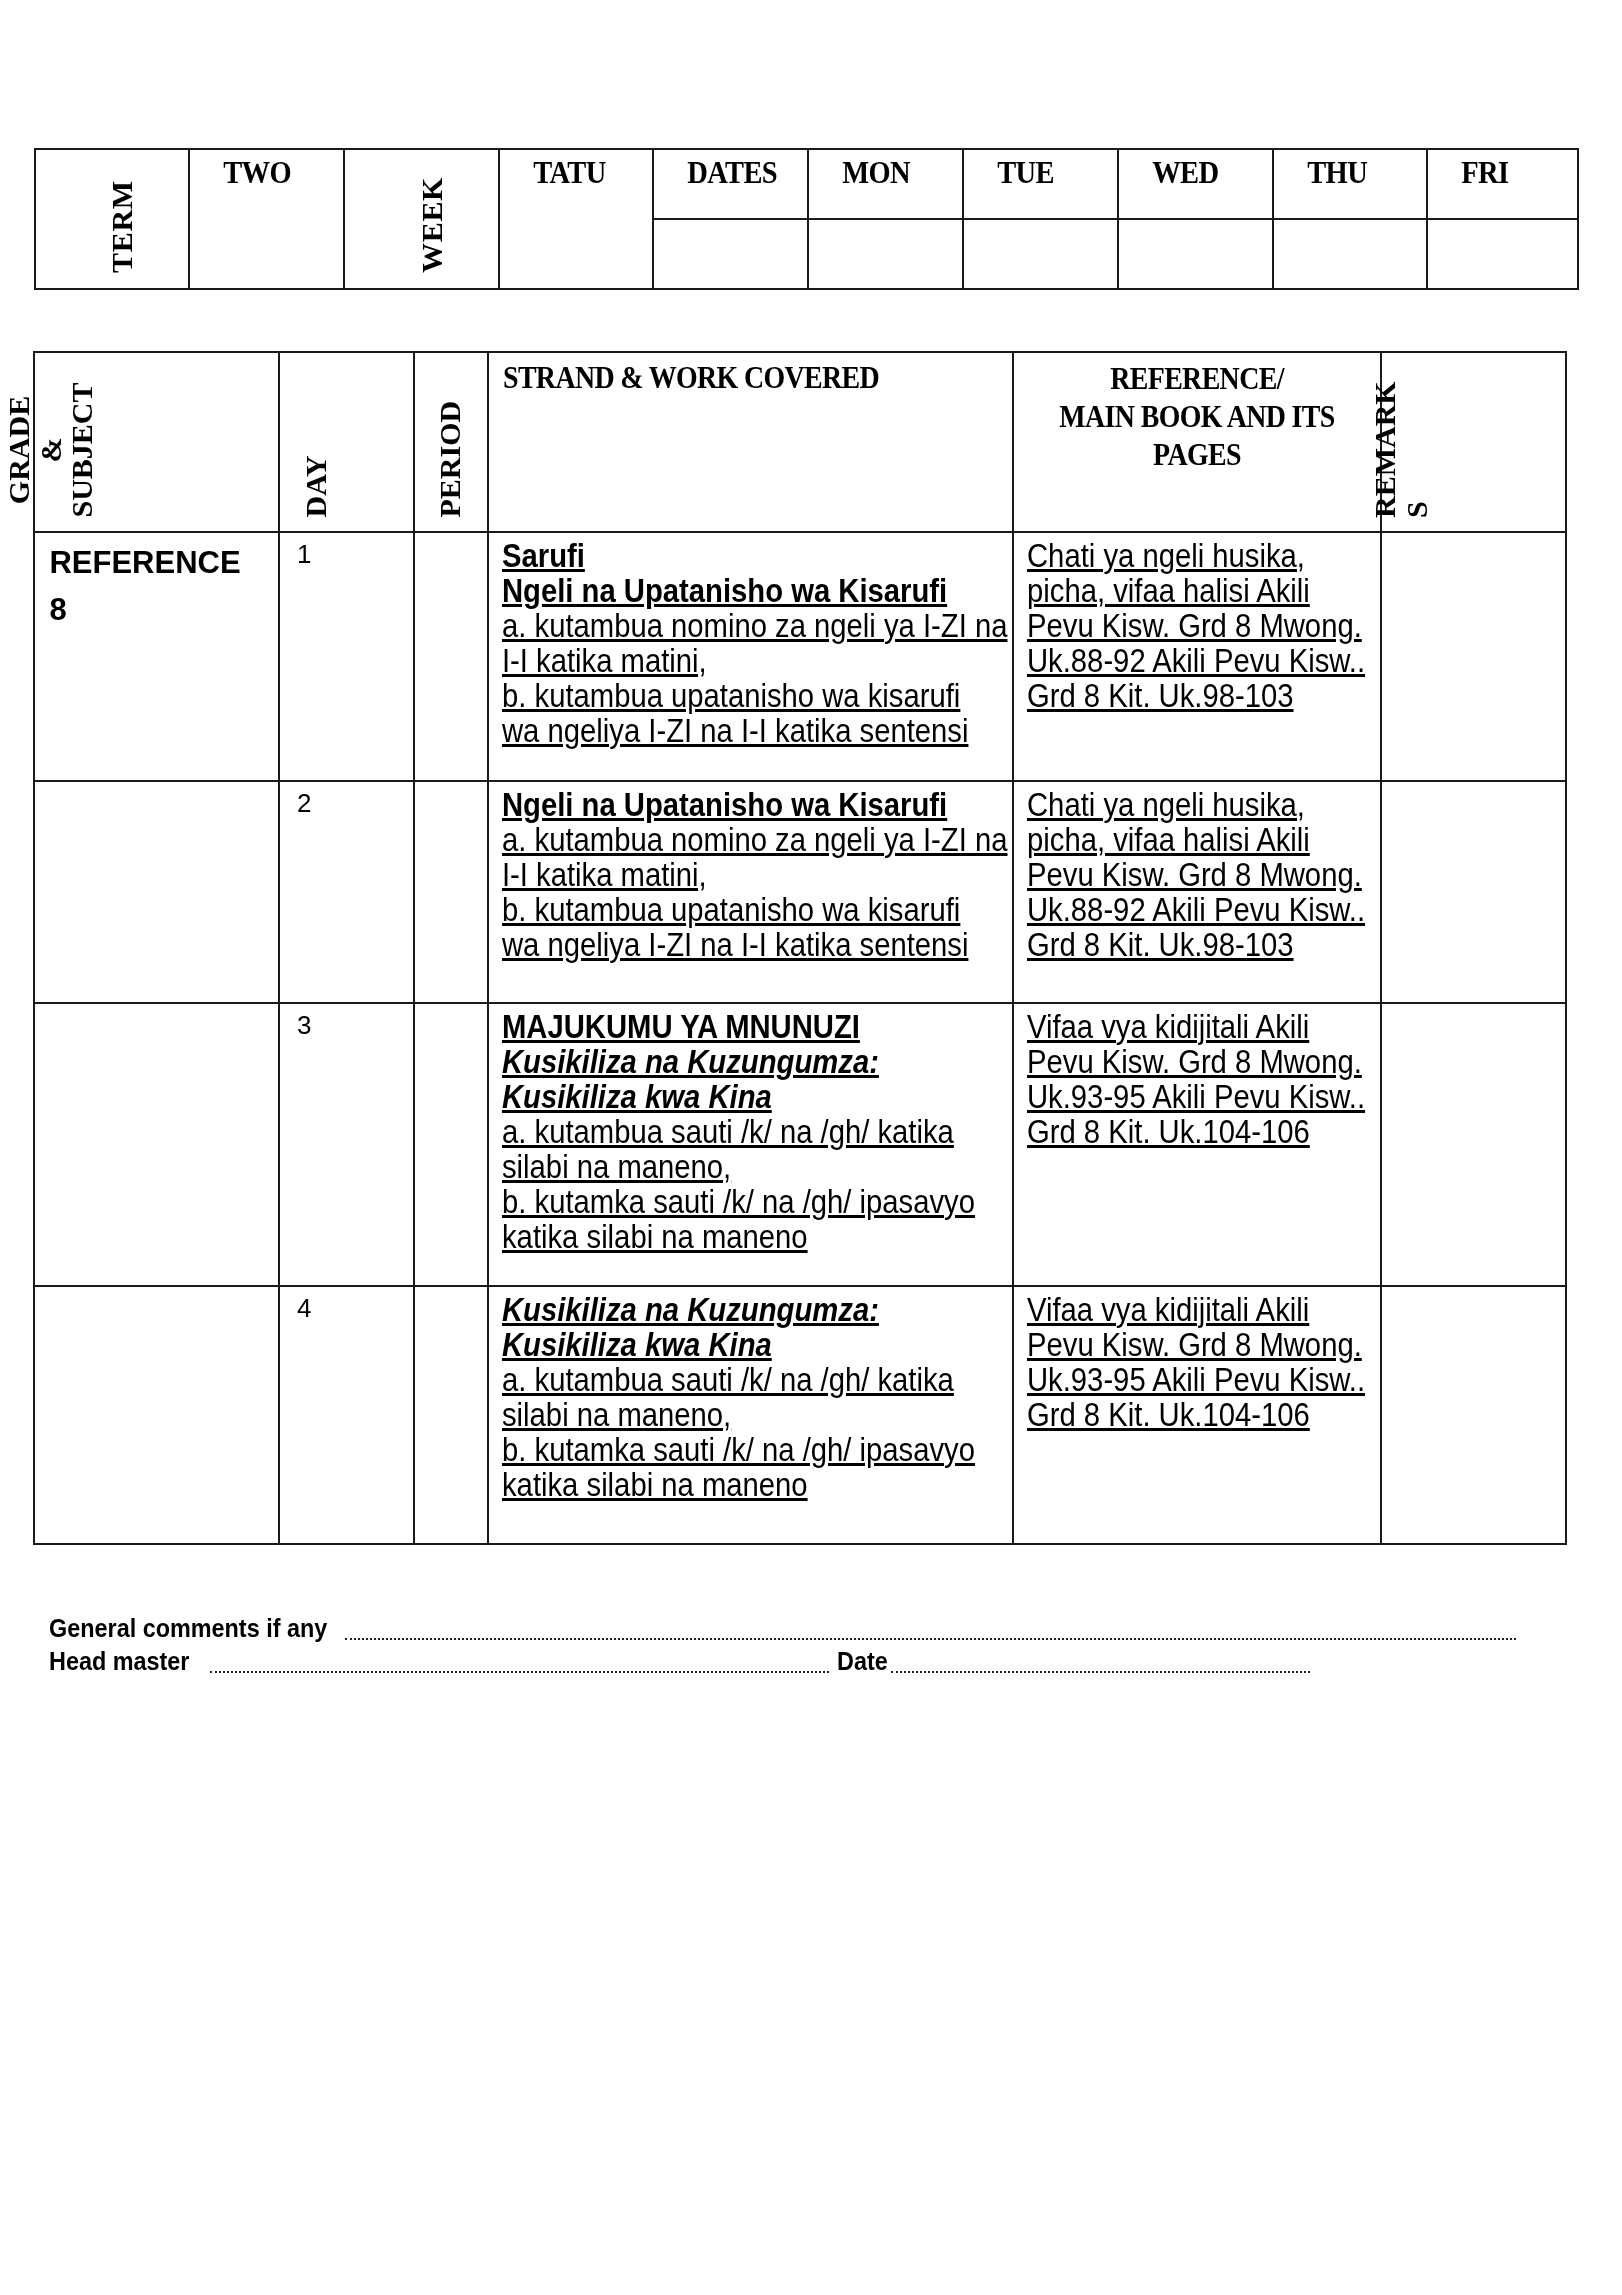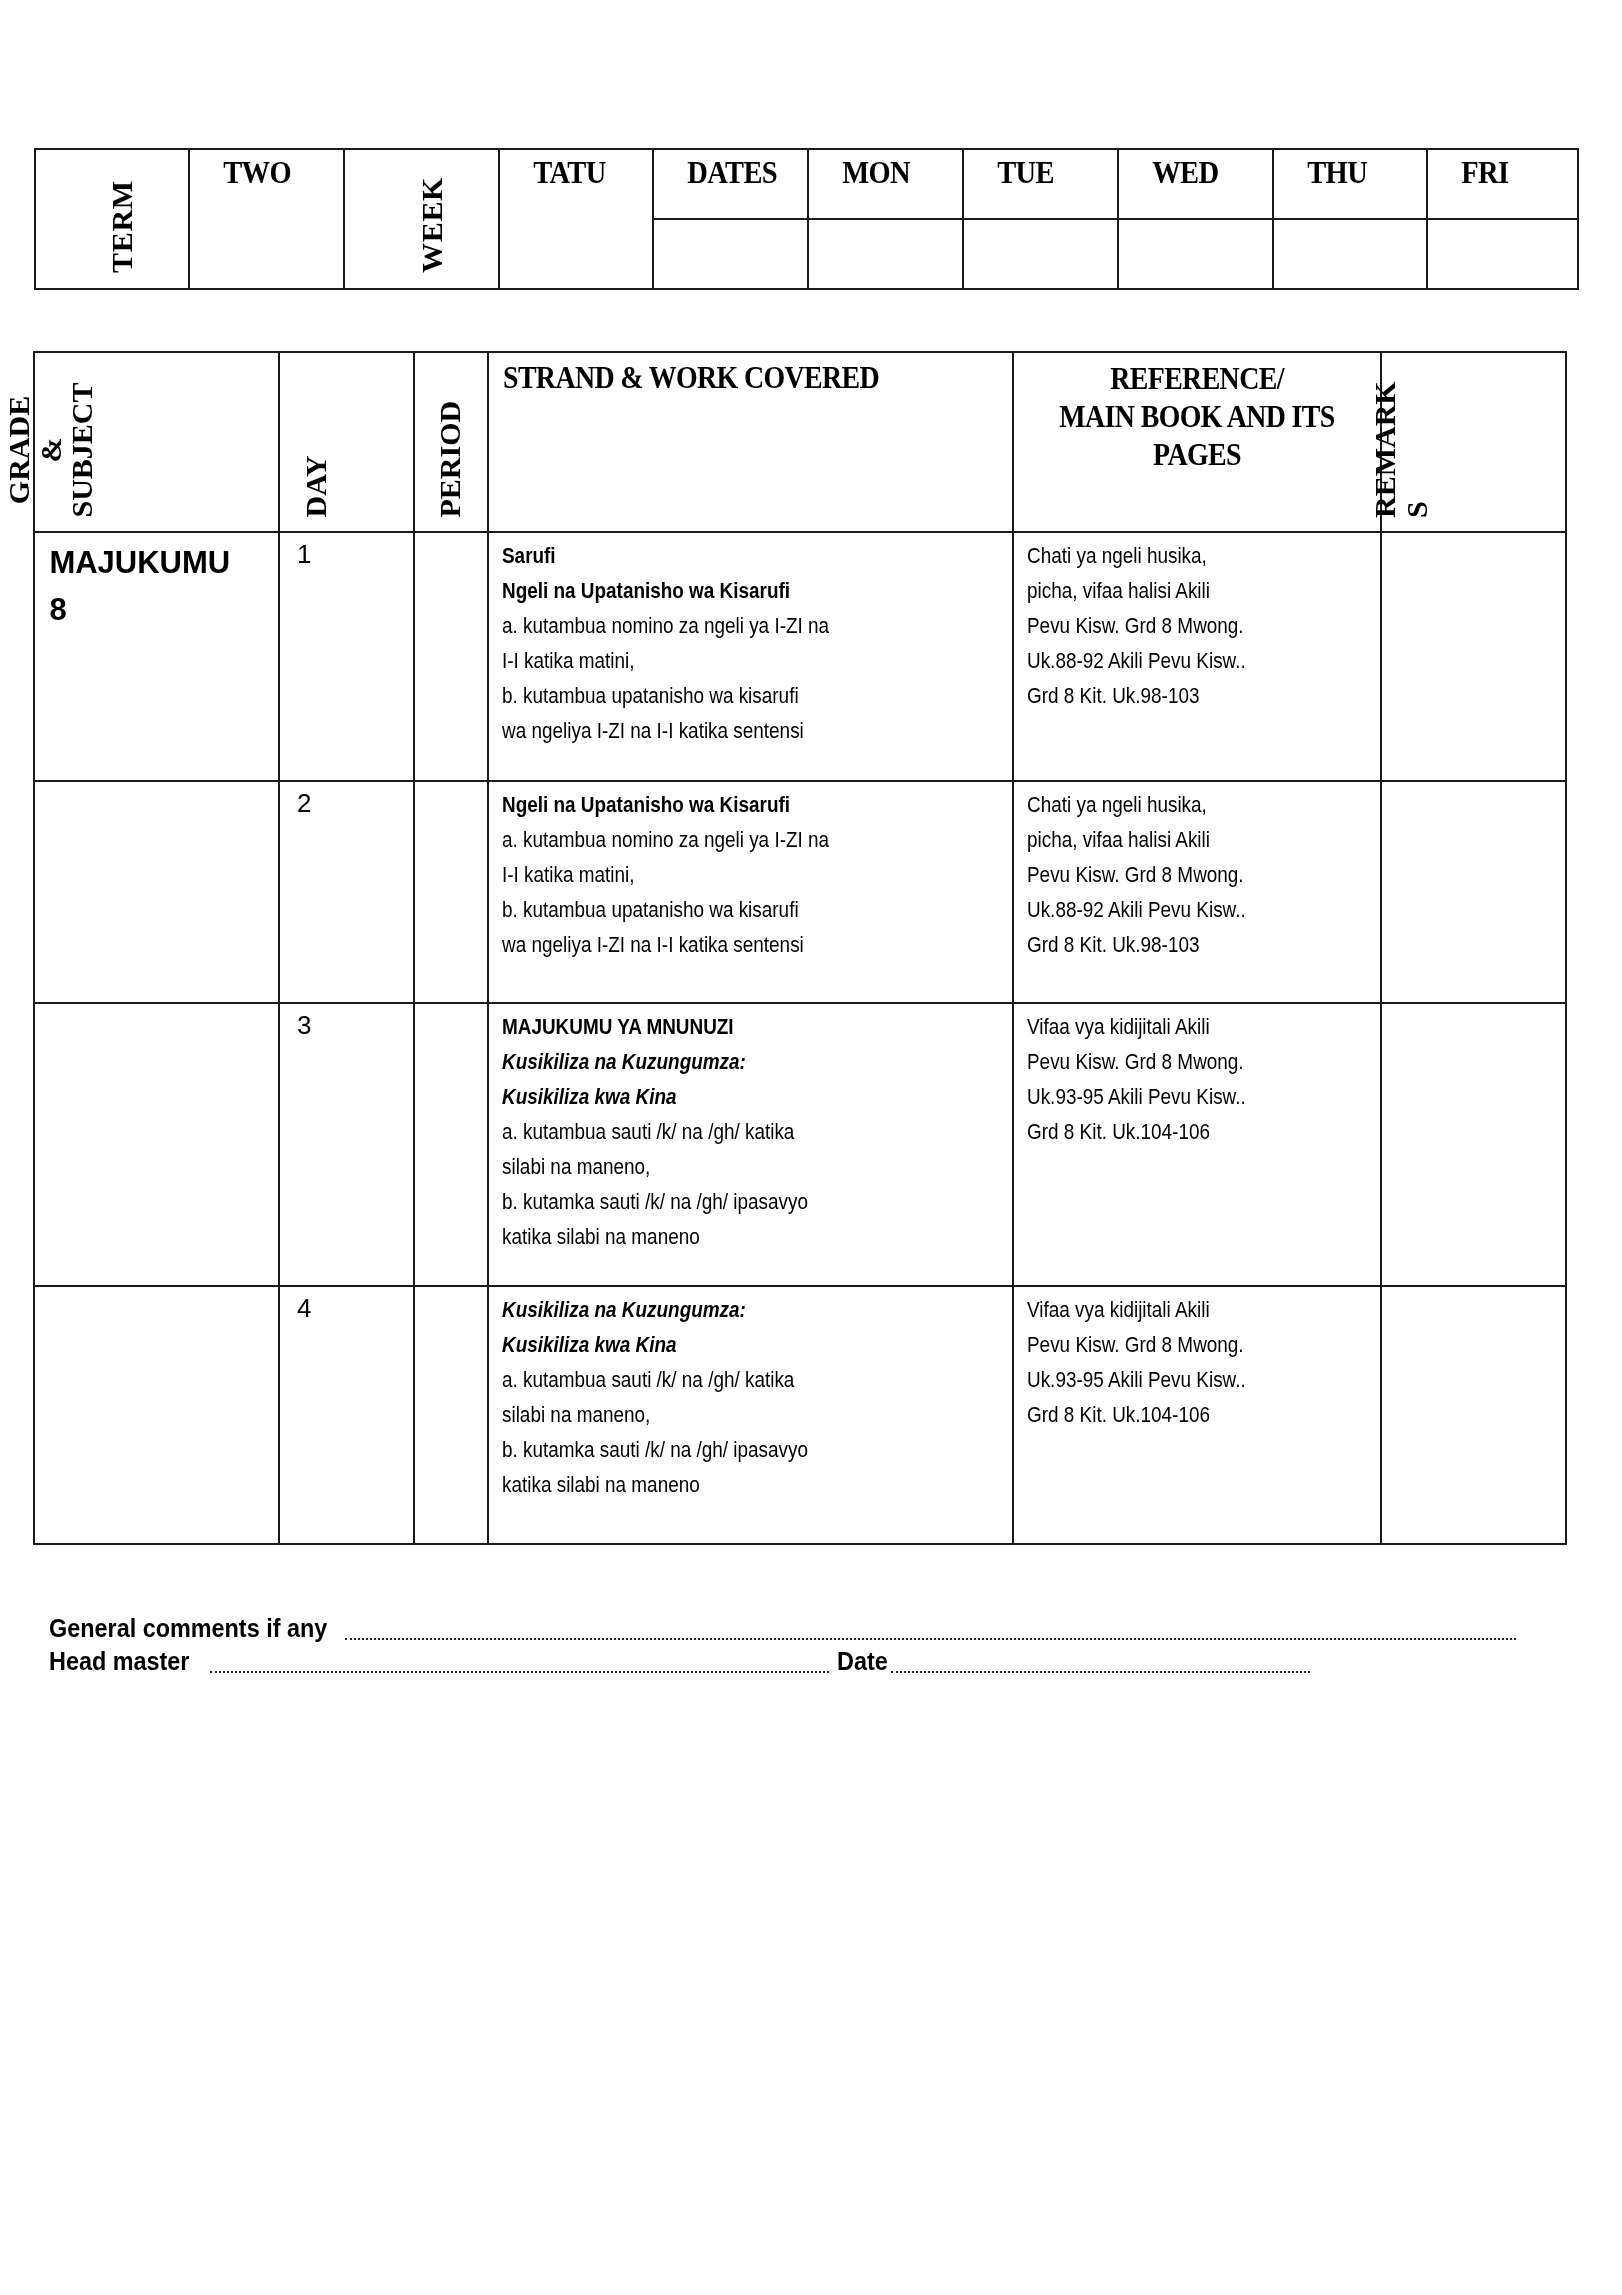--- a/index.html
+++ b/index.html
@@ -16,21 +16,21 @@
 
   
   #main-table { left: 33px; top: 351px; width: 1532px; }
   #main-table td { border-width: 2px; }
   .hdr-cell { height: 171px; position: relative; }
   .hdr-vert { position: absolute; bottom: 13px; font-weight: bold; font-size: 30px; white-space: nowrap; transform: rotate(-90deg); transform-origin: left bottom; line-height: 1.05; }
   .hdr-text { font-weight: bold; font-size: 31px; transform: scaleX(0.9); transform-origin: left top; white-space: nowrap; letter-spacing: -0.7px; }
   .hdr-ref { text-align: center; font-size: 31px; font-weight: bold; line-height: 38px; padding-top: 6.5px; letter-spacing: -0.7px; margin-top: 44px; }
   .hdr-ref span { display: block; transform: scaleX(0.9); }
 
-  .body-cell { font-family: "Liberation Sans", sans-serif; font-size: 22px; line-height: 35px; padding: 5.2px 13px; }
+  .body-cell { font-family: "Liberation Sans", sans-serif; font-size: 34px; line-height: 35px; padding: 5.2px 13px; text-decoration: underline; }
   .narrow { transform: scaleX(0.86); transform-origin: left top; white-space: nowrap; }
   .subject { font-family: "Liberation Sans", sans-serif; font-weight: bold; font-size: 31px; line-height: 47px; padding: 6.5px 14.4px; }
   .day-num { font-family: "Liberation Sans", sans-serif; font-size: 26px; padding: 6.5px 17px; }
   .b { font-weight: bold; }
   .bi { font-weight: bold; font-style: italic; }
 
   
   .footer-line { position: absolute; left: 49px; font-family: "Liberation Sans", sans-serif; font-weight: bold; font-size: 26px; display: flex; align-items: flex-end; white-space: nowrap; }
   .footer-line .lbl { transform: scaleX(0.9); transform-origin: left bottom; }
   .dots { border-bottom: 2.6px dotted #222; height: 0; margin-bottom: 3.9px; }
@@ -134,21 +134,21 @@
     <td class="hdr-cell">
       <div class="hdr-vert" style="left:50px;">
         <div>REMARK</div>
         <div>S</div>
       </div>
     </td>
   </tr>
 
   <tr style="height:249px;">
     <td class="subject">
-      <div>MAJUKUMU</div>
+      <div>REFERENCE</div>
       <div>8</div>
     </td>
     <td class="day-num"><span>1</span></td>
     <td><span></span></td>
     <td class="body-cell">
       <div class="narrow">
         <div class="b">Sarufi</div>
         <div class="b">Ngeli na Upatanisho wa Kisarufi</div>
         <div>a. kutambua nomino za ngeli ya I-ZI na</div>
         <div>I-I katika matini,</div>

